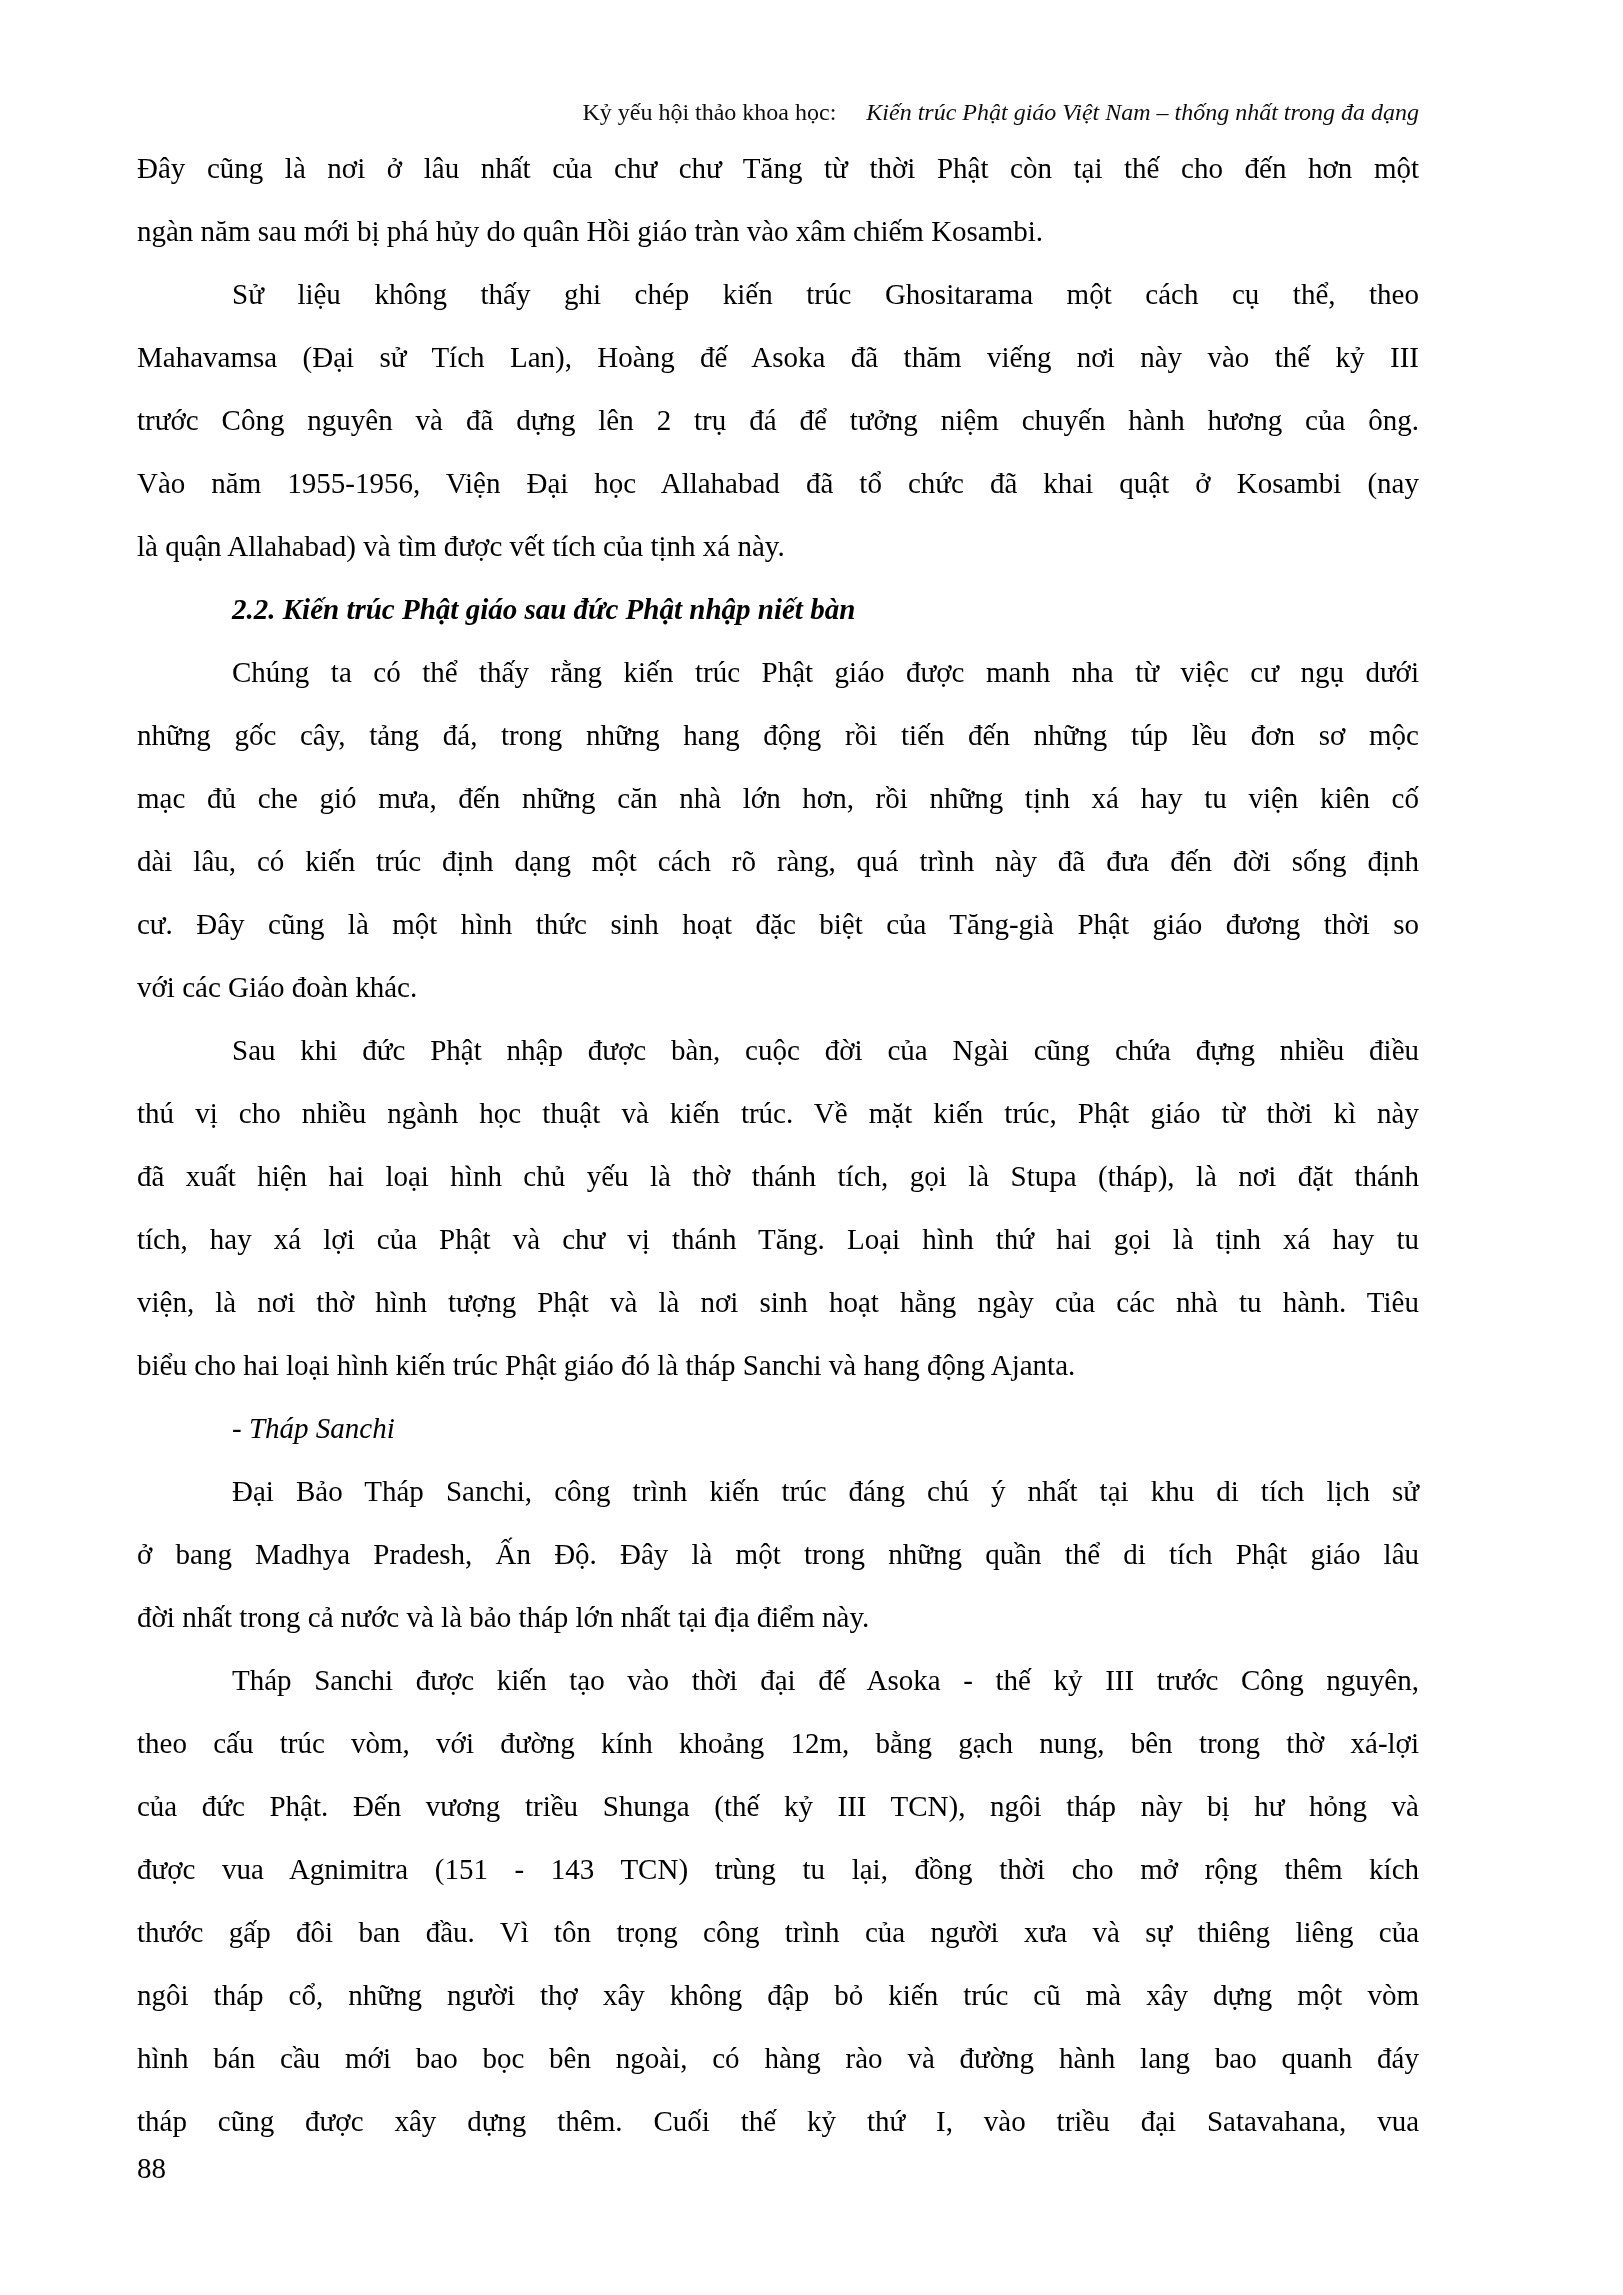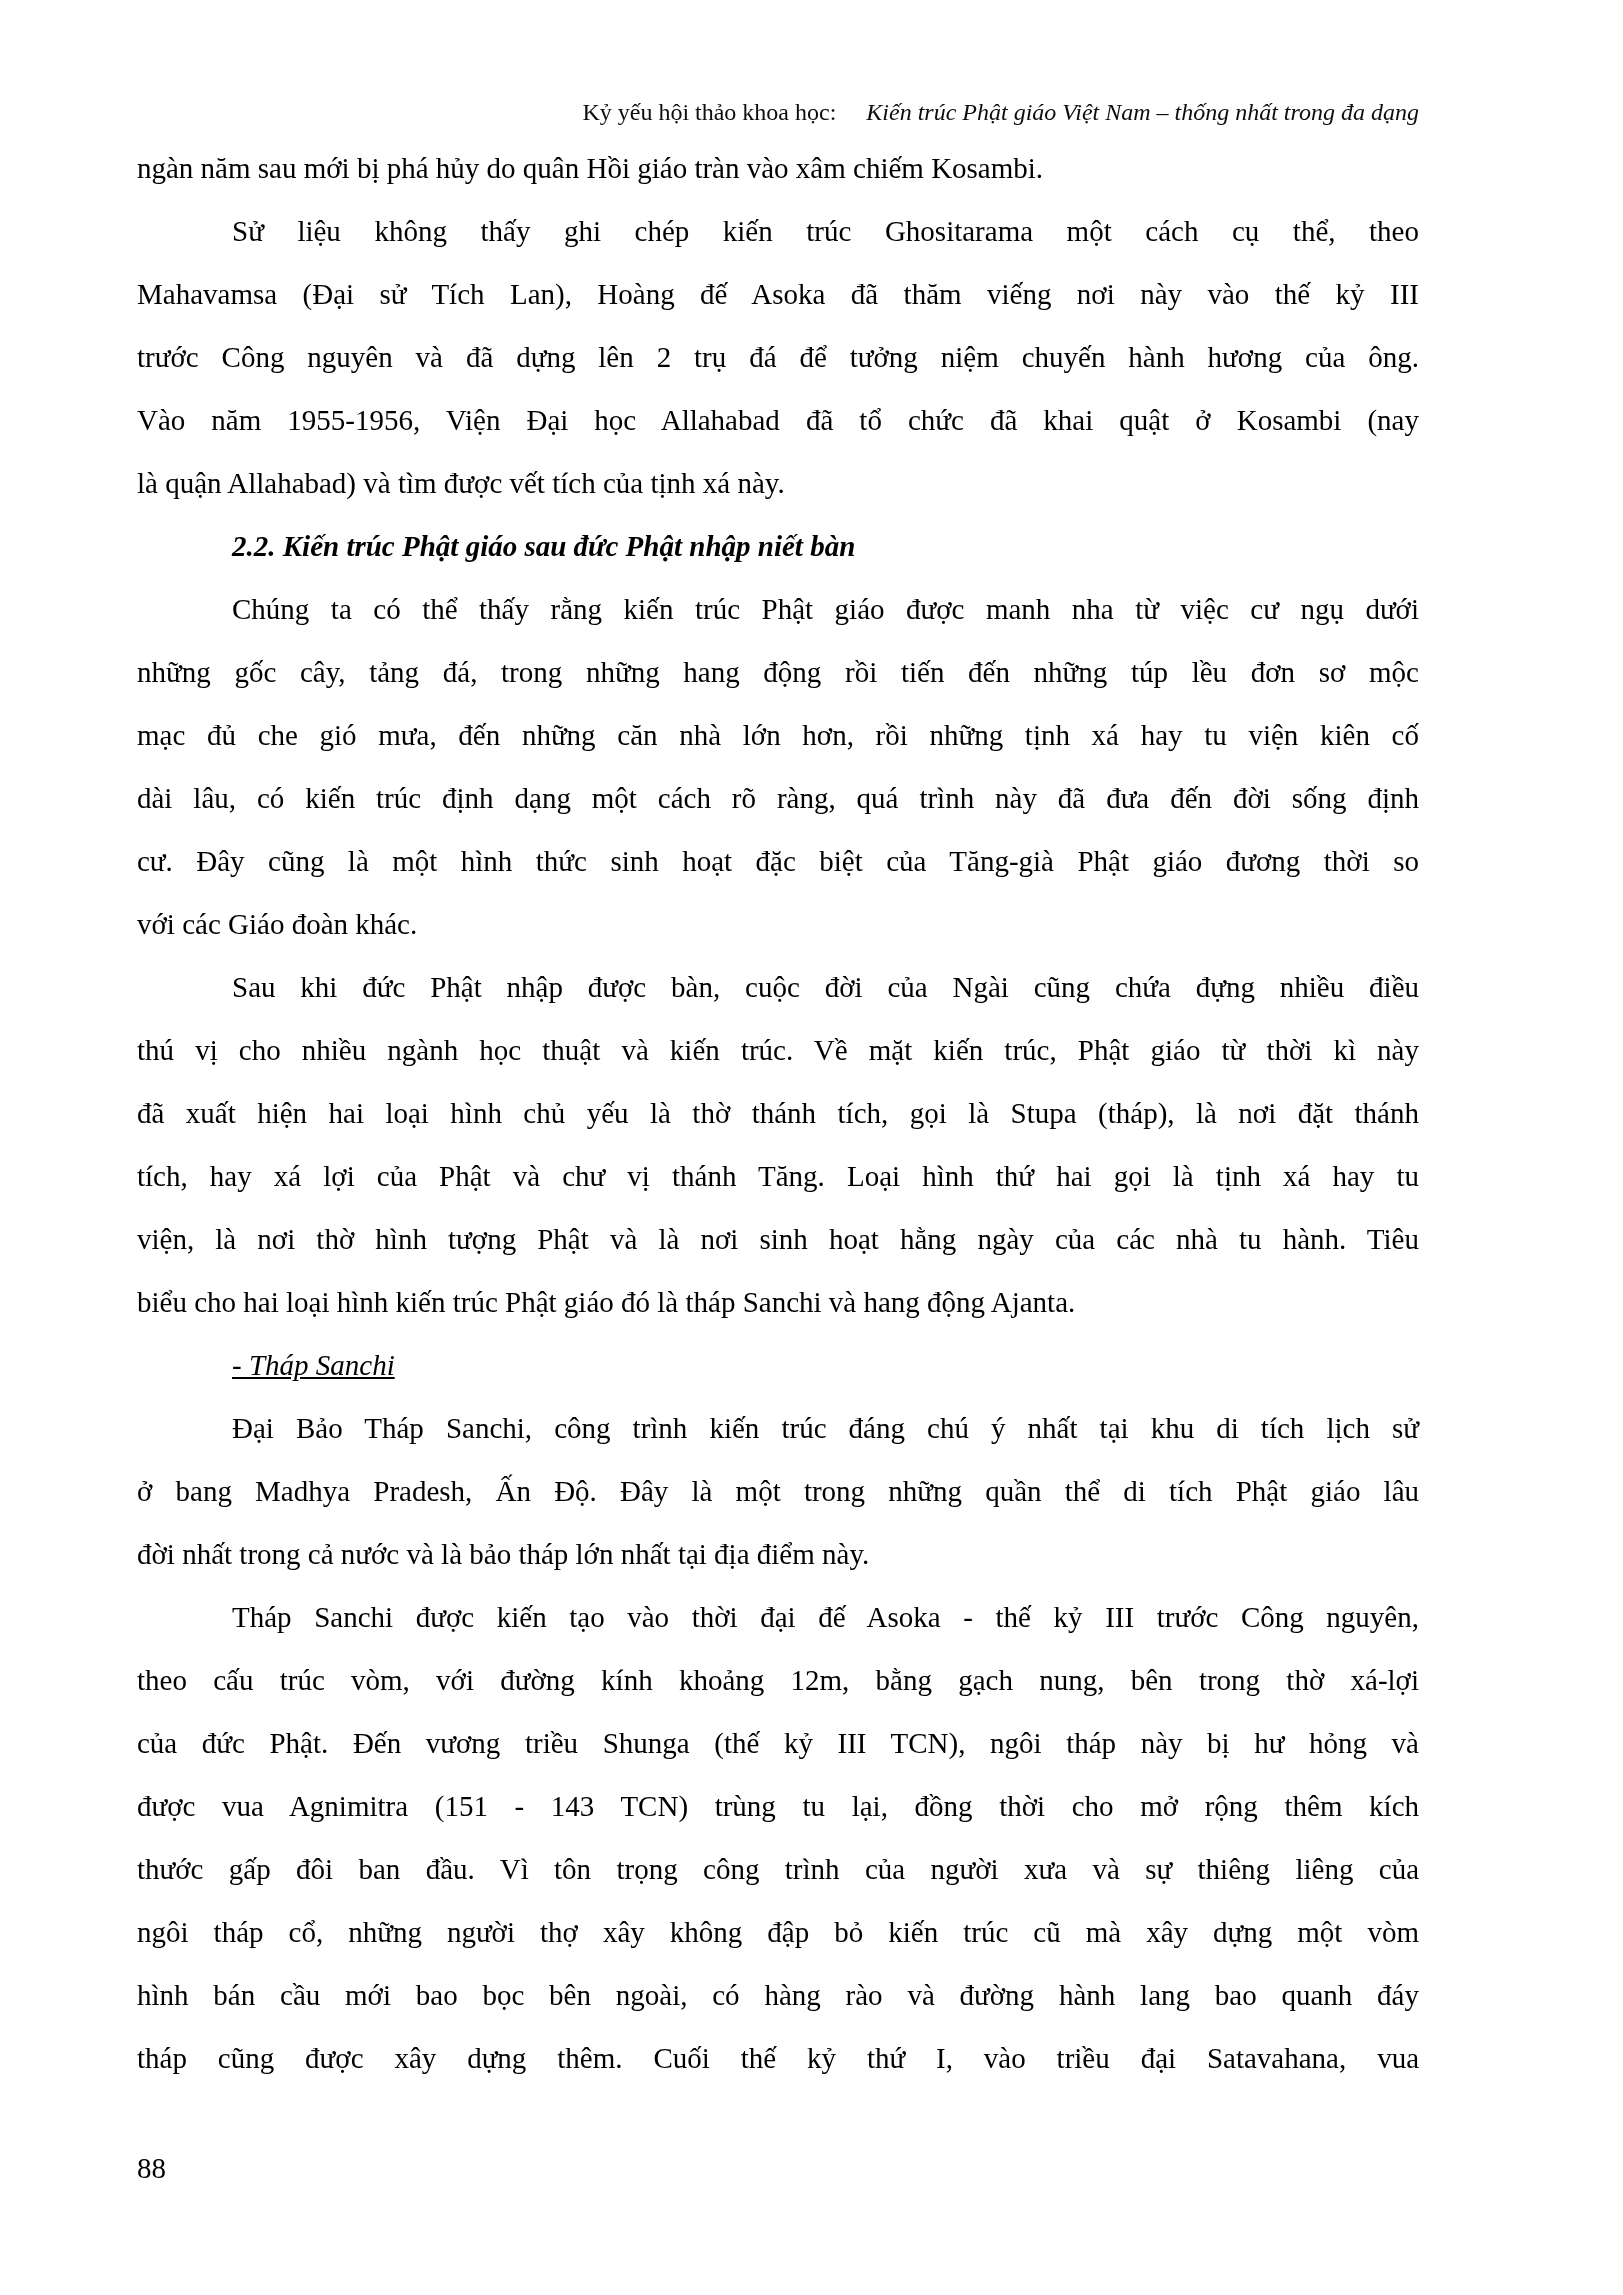--- a/index.html
+++ b/index.html
@@ -38,37 +38,38 @@
     text-align-last: justify;
     overflow: visible;
     white-space: nowrap;
   }
   .line.no-stretch { text-align-last: left; }
   .line.indent { text-indent: 95px; }
   .paragraph.heading .line {
     font-weight: bold;
     font-style: italic;
   }
-  .paragraph.italic .line { font-style: italic; text-decoration: underline; }
+  .paragraph.italic .line { font-style: italic; }
   .page-number {
     position: absolute;
     left: 137px;
     top: 2150px;
     width: 1282px;
     font-size: 29px;
     line-height: 37px;
   }
 </style>
 </head>
 <body>
 
 <div class="page">
   <div class="header"><span>Kỷ yếu hội thảo khoa học: </span><span class="it">Kiến trúc Phật giáo Việt Nam – thống nhất trong đa dạng</span></div>
   <div class="body-text">
       <div class="paragraph body">
+        <div class="line">Đây cũng là nơi ở lâu nhất của chư chư Tăng từ thời Phật còn tại thế cho đến hơn một</div>
         <div class="line no-stretch">ngàn năm sau mới bị phá hủy do quân Hồi giáo tràn vào xâm chiếm Kosambi.</div>
       </div>
       <div class="paragraph body">
         <div class="line indent">Sử liệu không thấy ghi chép kiến trúc Ghositarama một cách cụ thể, theo</div>
         <div class="line">Mahavamsa (Đại sử Tích Lan), Hoàng đế Asoka đã thăm viếng nơi này vào thế kỷ III</div>
         <div class="line">trước Công nguyên và đã dựng lên 2 trụ đá để tưởng niệm chuyến hành hương của ông.</div>
         <div class="line">Vào năm 1955-1956, Viện Đại học Allahabad đã tổ chức đã khai quật ở Kosambi (nay</div>
         <div class="line no-stretch">là quận Allahabad) và tìm được vết tích của tịnh xá này.</div>
       </div>
       <div class="paragraph heading">

